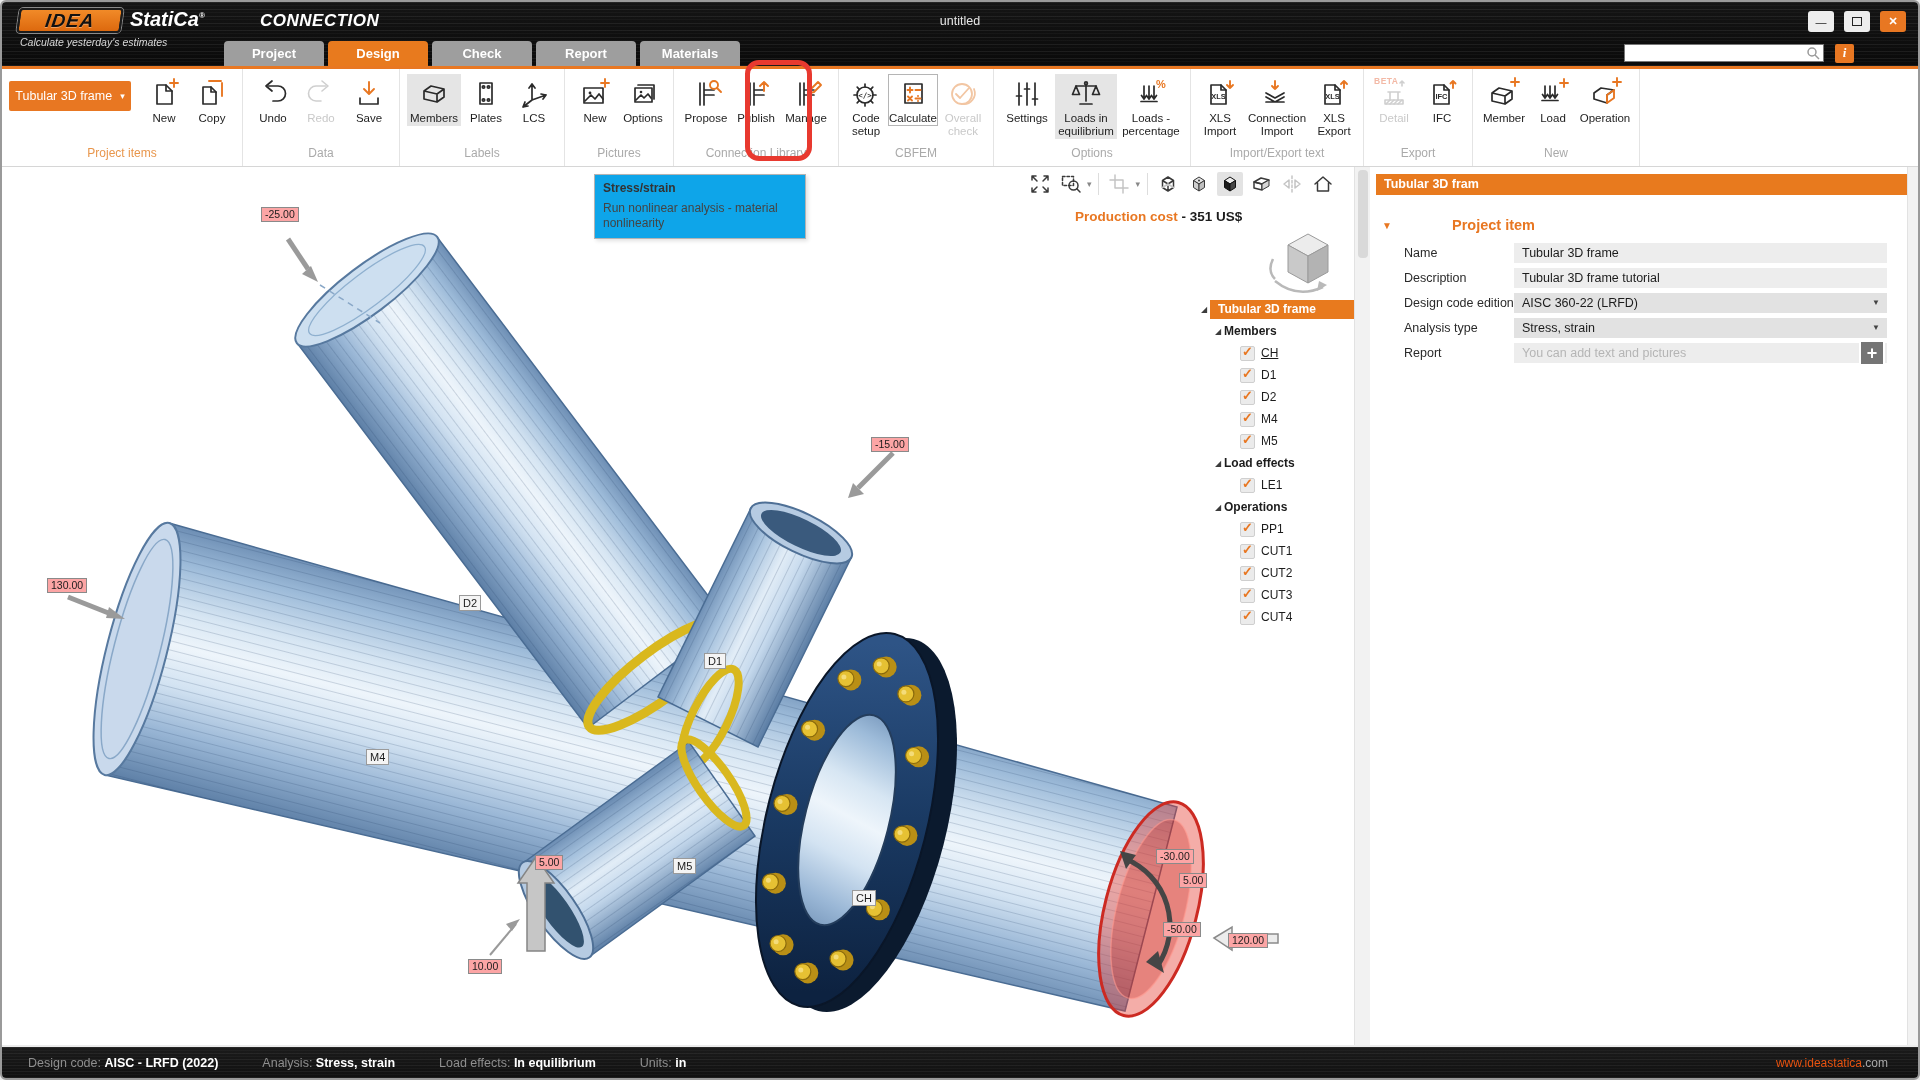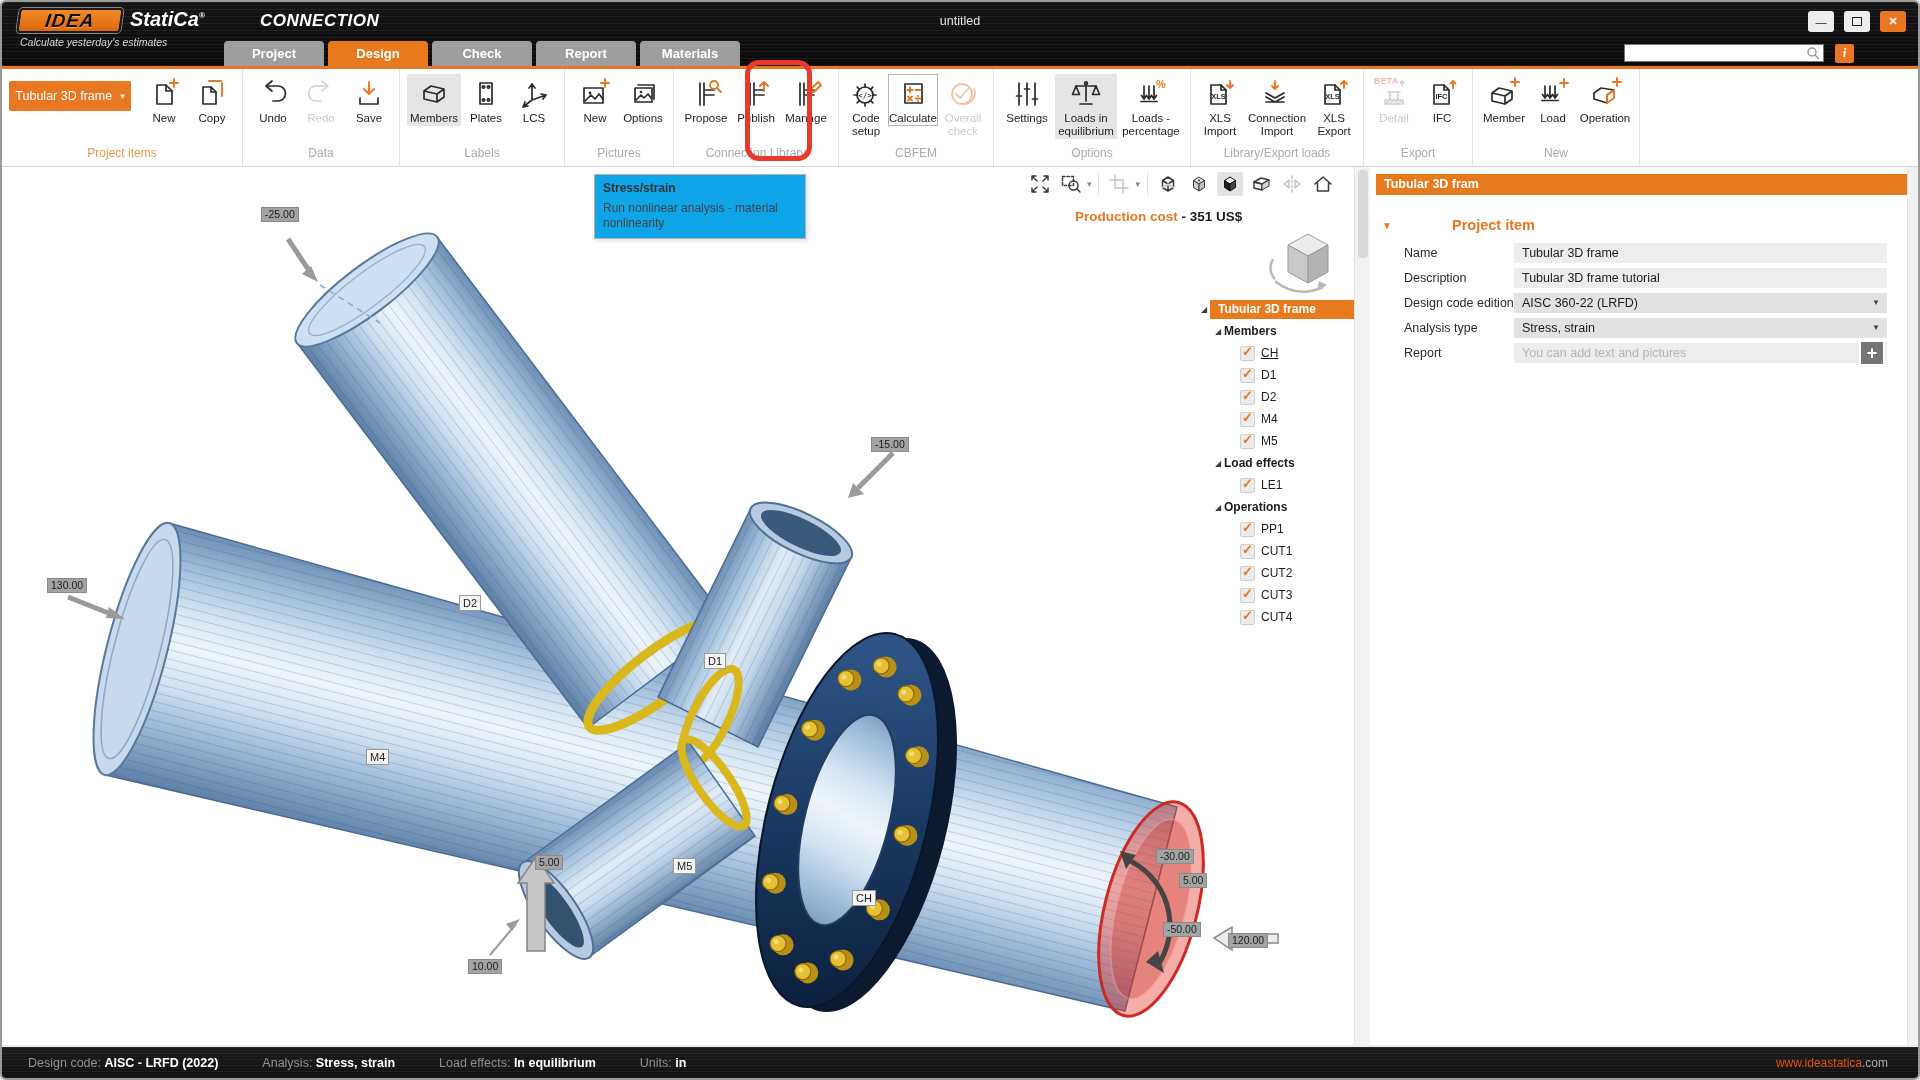--- a/index.html
+++ b/index.html
@@ -66,21 +66,21 @@
 
   
   #tooltip { position:absolute; left:592px; top:172px; width:212px; background:#0ea5e9; border:1px solid #b3b3b3; z-index:55;
     box-shadow:2px 2px 4px rgba(0,0,0,.12); padding:6px 8px 7px; }
   #tooltip .tt-title { font-weight:bold; font-size:12px; color:#333; margin-bottom:6px; }
   #tooltip .tt-body { font-size:12px; color:#444; line-height:1.25; }
 
   
   #viewport { position:absolute; left:6px; top:165px; width:1346px; height:878px; background:#fff; overflow:hidden; }
   #scene { position:absolute; left:0; top:0; }
-  .dim { position:absolute; background:#a3a3a3; border:1px solid #8a8a8a; color:#1c1c1c; font-size:10.5px; padding:0 3px; line-height:13px; white-space:nowrap; z-index:5; }
+  .dim { position:absolute; background:#fca5a5; border:1px solid #8a8a8a; color:#1c1c1c; font-size:10.5px; padding:0 3px; line-height:13px; white-space:nowrap; z-index:5; }
   .mem { position:absolute; background:#f4f4f4; border:1px solid #9a9a9a; color:#1c1c1c; font-size:11px; padding:0 3px; line-height:14px; white-space:nowrap; z-index:5; }
   #vp-toolbar { position:absolute; right:18px; top:5px; display:flex; align-items:center; gap:5px; z-index:6; }
   .vbtn { width:26px; height:24px; display:flex; align-items:center; justify-content:center; border-radius:2px; }
   .vbtn.active { background:#e3e3e3; }
   .vchev { font-size:9px; color:#888; margin-left:-2px; }
   .vdivider { width:1px; height:22px; background:#ddd; margin:0 2px; }
   .vk{fill:none;stroke:#3a3a3a;stroke-width:1.5;stroke-linecap:round;stroke-linejoin:round}
   .vg{fill:none;stroke:#c4c4c4;stroke-width:1.5;stroke-linecap:round;stroke-linejoin:round}
   #prod-cost { position:absolute; left:1067px; top:42px; font-size:13.5px; font-weight:bold; z-index:6; white-space:nowrap; }
   #prod-cost .pc-label { color:#e87722; }
@@ -419,21 +419,21 @@
               <svg class="ric" viewBox="0 0 34 34">
                 <path class="k" d="M8,8 h10 l5,5 v14 h-15 z"></path>
                 <path class="k" d="M18,8 v5 h5"></path>
                 <text class="ktext" x="15.5" y="22">XLS</text>
                 <path class="o" d="M27,11 v-7 M27,4 l-3,3 M27,4 l3,3"></path>
               </svg>
             </span>
             <span class="rlabel">XLS Export</span>
           </div>
         </div>
-        <div class="rglabel">Library/Export loads</div>
+        <div class="rglabel">Import/Export text</div>
       </div>
       <div class="rgroup">
         <div class="ritems">
           <div class="ritem disabled">
             <span class="ricw">
               <svg class="ric" viewBox="0 0 34 34">
                 <g class="dg">
                   <rect x="8" y="23" width="18" height="4"></rect>
                   <path d="M9,27 l4,-4 M13,27 l4,-4 M17,27 l4,-4 M21,27 l4,-4"></path>
                   <path d="M13,23 v-8 h8 v8 M11,15 h12"></path>

